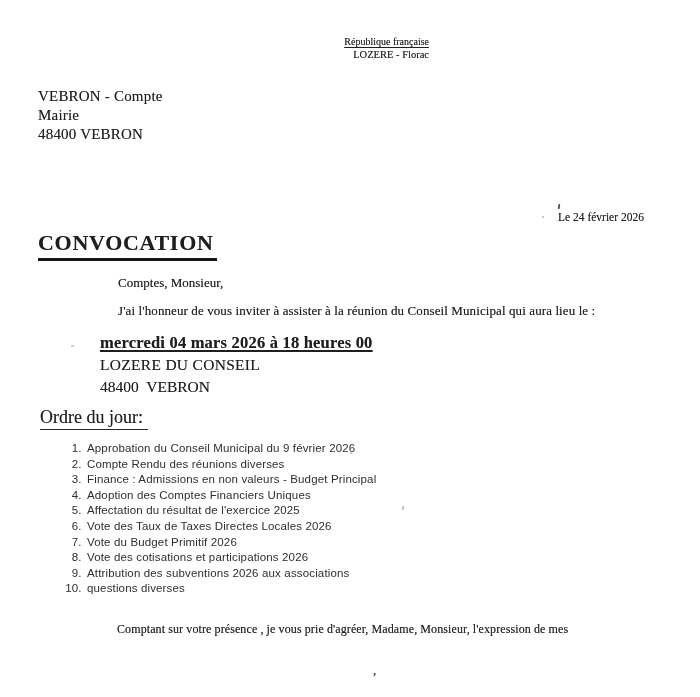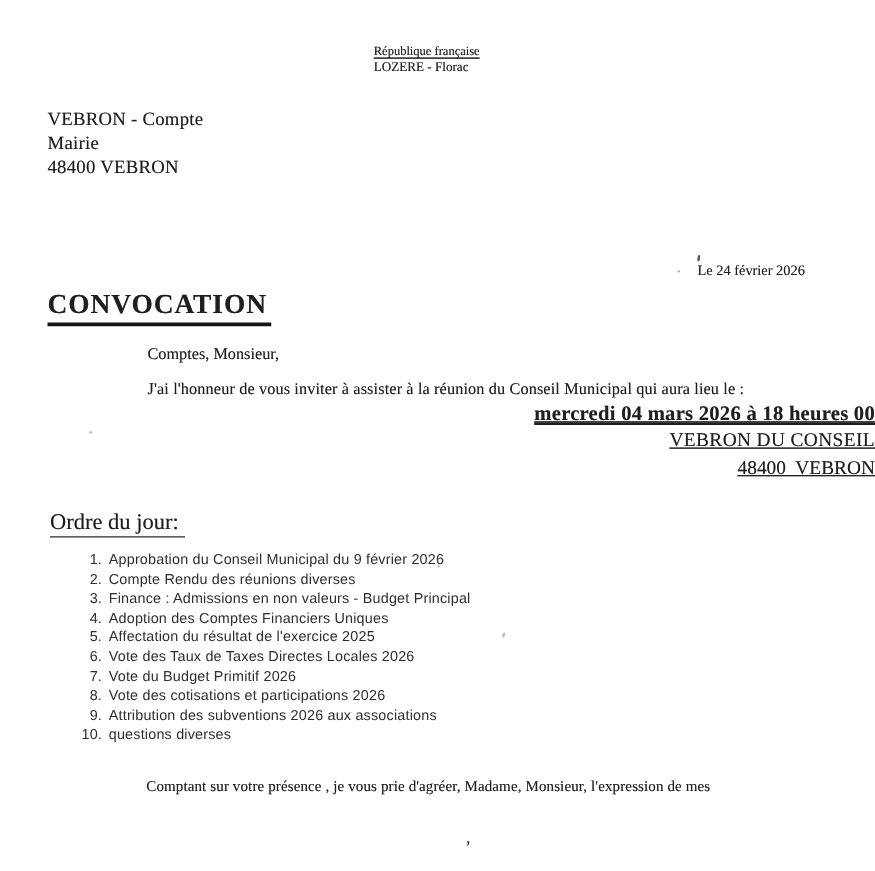--- a/index.html
+++ b/index.html
@@ -11,21 +11,21 @@
     position:relative;
     overflow:hidden;
     -webkit-font-smoothing:antialiased;
   }
   .page { position:absolute; inset:0; }
   .fuzz { text-shadow: 0 0 0.5px rgba(40,40,40,0.55); }
 
   
   .hdr {
     position:absolute; top:36px; left:299px; width:130px;
-    text-align:left; font-size:10px; line-height:11.5px;
+    text-align:right; font-size:10px; line-height:11.5px;
   }
   .hdr .rep { text-decoration:underline; text-underline-offset:1.5px; }
   .hdr .dep { font-size:10.5px; margin-top:1px; }
 
   
   .sender {
     position:absolute; top:87px; left:38px;
     font-size:15px; line-height:19px; letter-spacing:0.2px;
   }
 
@@ -37,22 +37,22 @@
     position:absolute; top:230px; left:38px; margin:0;
     font-size:22px; font-weight:bold; letter-spacing:0.7px;
     border-bottom:3px solid #161616; padding:0 3px 2px 0;
   }
 
   .salutation { position:absolute; top:275px; left:118px; font-size:13px; white-space:nowrap; }
   .intro      { position:absolute; top:303px; left:118px; font-size:13px; white-space:nowrap; letter-spacing:0.1px; }
 
   
   .meeting {
-    position:absolute; top:320px; left:100px; width:600px;
-    text-align:right; line-height:22px;text-decoration:underline;
+    position:absolute; top:332px; left:100px; width:600px;
+    text-align:left; line-height:22px;
   }
   .m-dt {
     font-size:16.5px; font-weight:bold;
     text-decoration:underline; text-decoration-thickness:2px; text-underline-offset:2px;
     letter-spacing:0.2px;
   }
   .m-place { font-size:15.5px; letter-spacing:0.3px; }
   .m-city  { font-size:15.5px; white-space:pre; }
 
   
@@ -104,21 +104,21 @@
   <div class="date-line fuzz">Le 24 février 2026</div>
 
   <h1 class="title fuzz">CONVOCATION</h1>
 
   <div class="salutation fuzz">Comptes, Monsieur,</div>
 
   <div class="intro fuzz">J'ai l'honneur de vous inviter à assister à la réunion du Conseil Municipal qui aura lieu le :</div>
 
   <div class="meeting">
     <div class="m-dt fuzz">mercredi 04 mars 2026 à 18 heures 00</div>
-    <div class="m-place fuzz">VEBRON DU CONSEIL</div>
+    <div class="m-place fuzz">LOZERE DU CONSEIL</div>
     <div class="m-city fuzz">48400  VEBRON</div>
   </div>
 
   <div class="agenda-h fuzz">Ordre du jour:</div>
 
   <ol class="agenda">
     <li>Approbation du Conseil Municipal du 9 février 2026</li>
     <li>Compte Rendu des réunions diverses</li>
     <li>Finance : Admissions en non valeurs - Budget Principal</li>
     <li>Adoption des Comptes Financiers Uniques</li>

